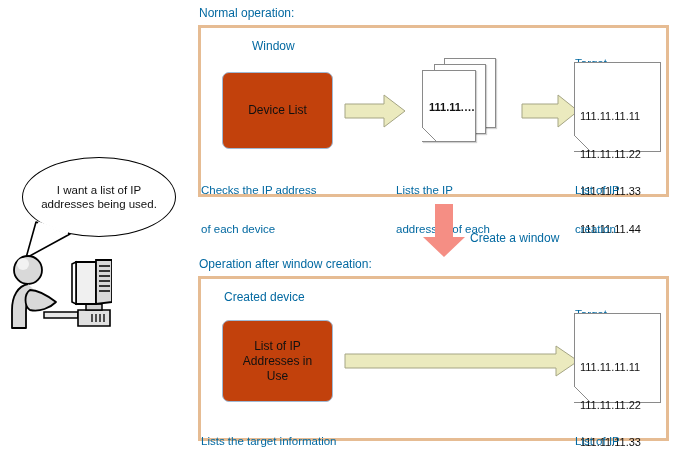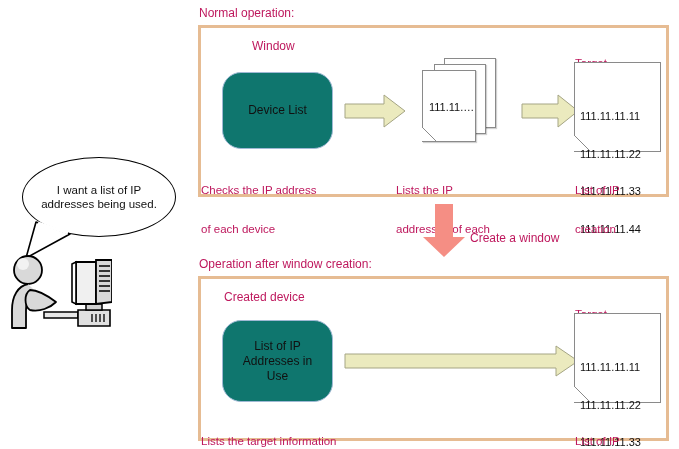--- a/index.html
+++ b/index.html
@@ -8,38 +8,38 @@
     background: #ffffff;
     font-family: "Liberation Sans", sans-serif;
     overflow: hidden;
   }
   #root { position: relative; width: 679px; height: 449px; }
 
   .abs { position: absolute; }
 
   
   .txt {
-    color: #be185d;
+    color: #0369a1;
     font-size: 11.5px;
     line-height: 13px;
     white-space: pre;
   }
   .txt.center { }
 
   
   .panel {
     border: 3px solid #e6bc93;
     background: #ffffff;
   }
 
   
   .bluebox {
-    background: #0f766e;
+    background: #c2410c;
     border: 1px solid #9fb9d4;
-    border-radius: 19px;
+    border-radius: 7px;
     display: flex;
     align-items: center;
     justify-content: center;
     text-align: center;
     color: #111;
     font-size: 12px;
     line-height: 15px;
   }
 
   
@@ -50,21 +50,21 @@
   }
   .doc-text {
     position: absolute;
     color: #111;
     font-size: 11px;
     line-height: 12.5px;
     white-space: pre;
   }
 
   
-  .docshadow { box-shadow: 1px 1px 1px rgba(0,0,0,0.18); }
+  .docshadow { box-shadow: 1px 1px 1px rgba(0,0,0,0.18); font-weight: bold; }
 
   
   .bubble {
     position: absolute;
     border: 1.6px solid #000;
     border-radius: 50%;
     background: #fff;
     display: flex;
     align-items: center;
     justify-content: center;

